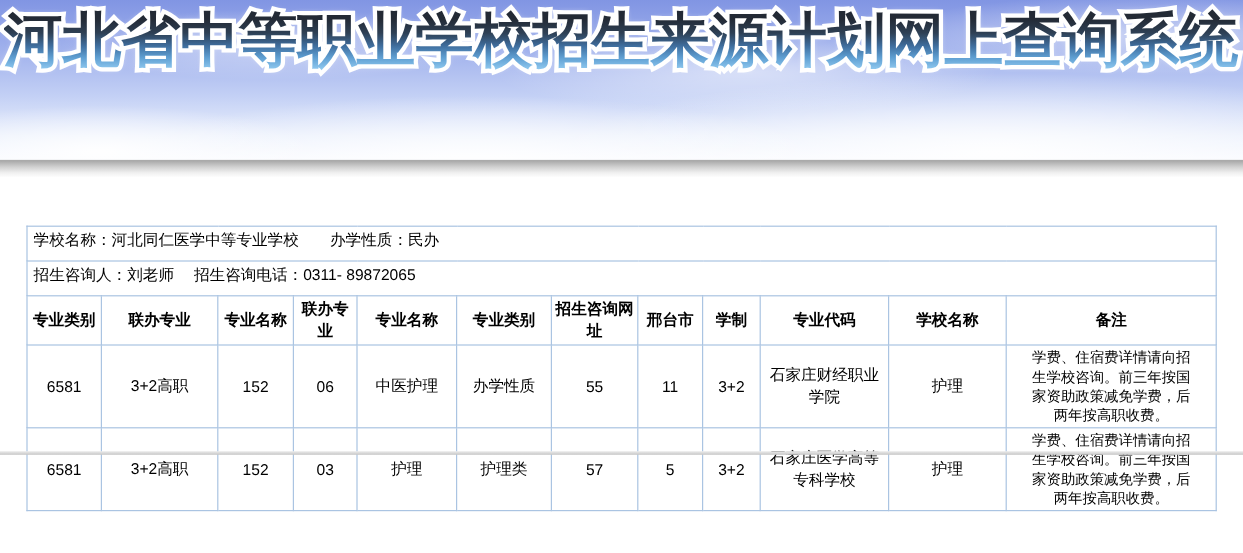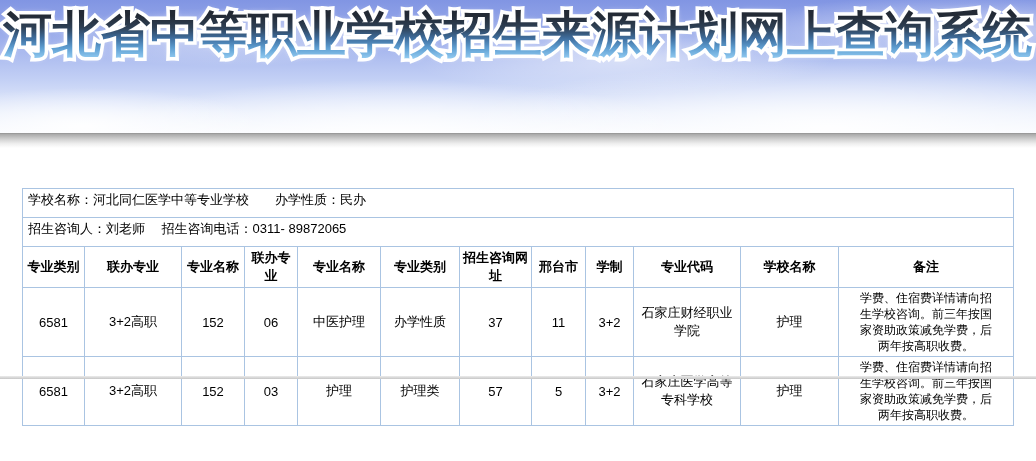--- a/index.html
+++ b/index.html
@@ -115,21 +115,21 @@
           <th class="col-h">学校名称</th>
           <th class="col-h">备注</th>
         </tr>
         <tr>
           <td class="val">6581</td>
           <td class="val">3+2高职</td>
           <td class="val">152</td>
           <td class="val">06</td>
           <td class="val">中医护理</td>
           <td class="val">办学性质</td>
-          <td class="val">37</td>
+          <td class="val">55</td>
           <td class="val">11</td>
           <td class="val">3+2</td>
           <td class="val">石家庄财经职业学院</td>
           <td class="val">护理</td>
           <td class="remark">学费、住宿费详情请向招生学校咨询。前三年按国家资助政策减免学费，后两年按高职收费。</td>
         </tr>
         <tr>
           <td class="val">6581</td>
           <td class="val">3+2高职</td>
           <td class="val">152</td>

